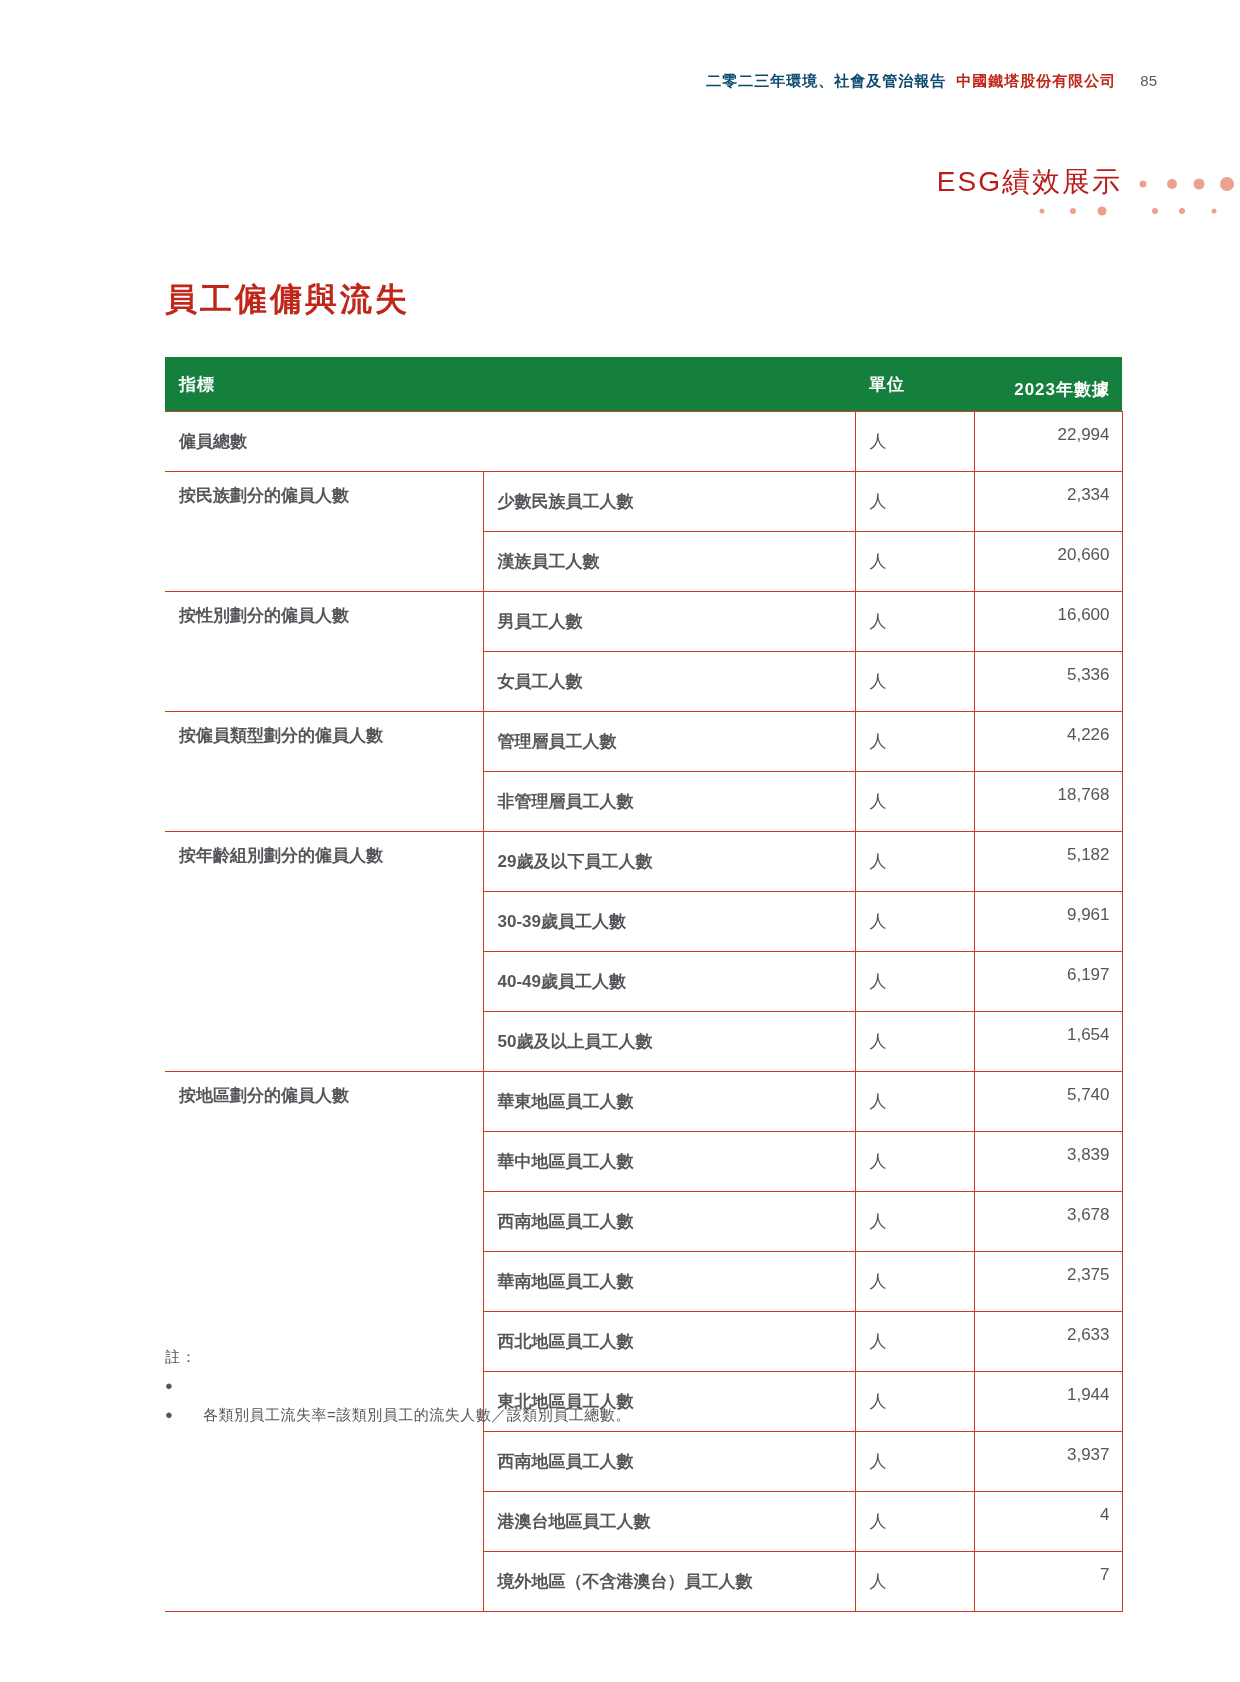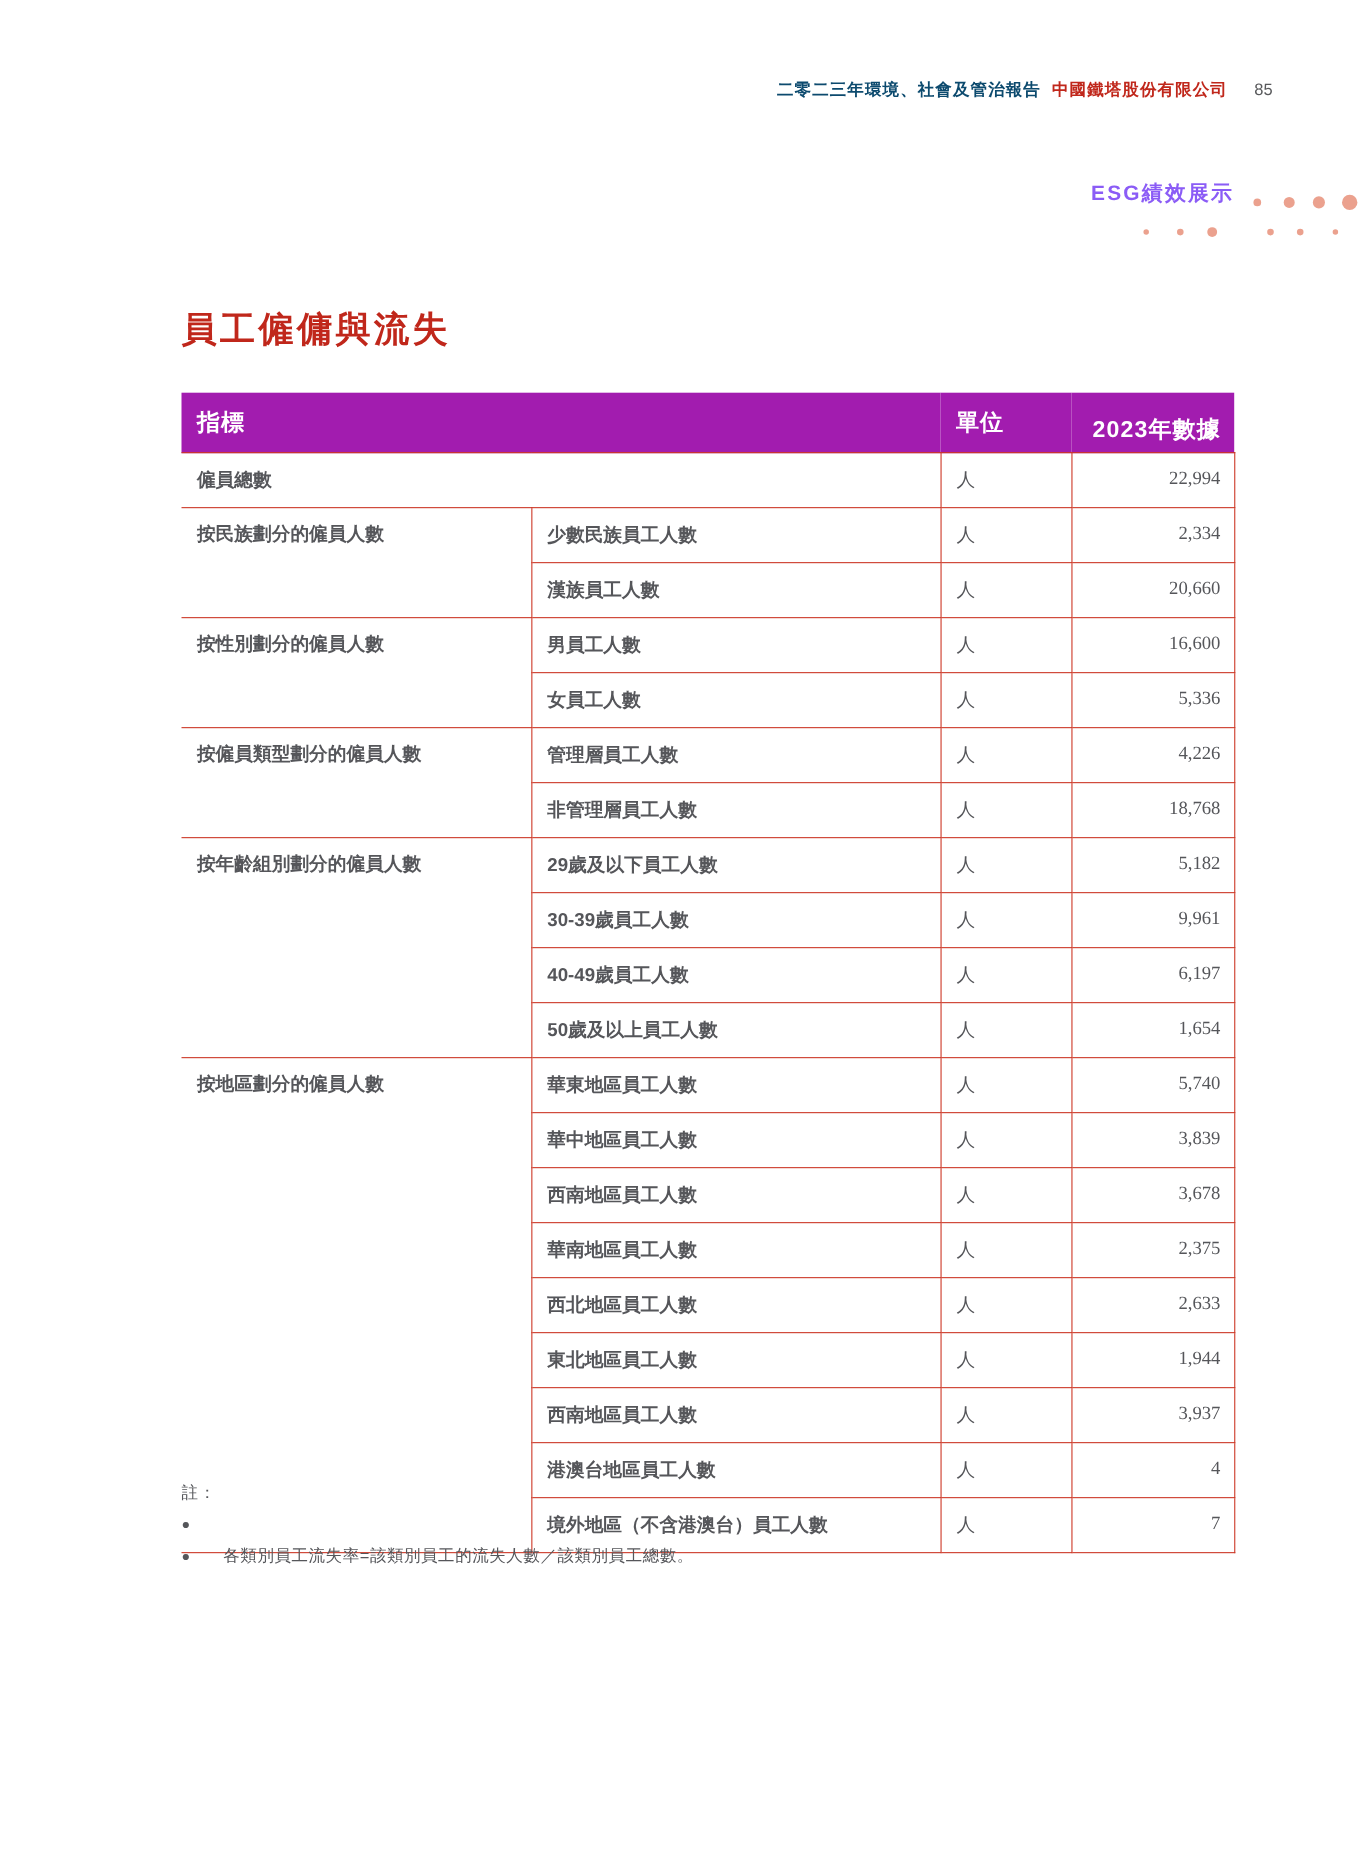--- a/index.html
+++ b/index.html
@@ -13,56 +13,56 @@
     position:absolute;top:72px;right:83px;
     display:flex;align-items:baseline;gap:10px;
     font-size:15px;letter-spacing:1px;
   }
   .top-header .doc-title{color:#0c4a6e;font-weight:600;}
   .top-header .company{color:#C0271B;font-weight:700;}
   .top-header .pageno{color:#595A5C;margin-left:14px;letter-spacing:0;}
   
   .esg-heading{
     position:absolute;top:163px;right:118px;
-    font-size:19px;font-weight:700;color:#8b5cf6;letter-spacing:2px;
+    font-size:28px;font-weight:400;color:#b91c1c;letter-spacing:2px;
   }
   .dots-svg{position:absolute;left:1035px;top:170px;}
   
   .page-title{
     position:absolute;left:165px;top:278px;margin:0;
     font-size:32px;font-weight:700;color:#C0271B;letter-spacing:3px;
   }
   
   table.esg{
     position:absolute;left:165px;top:357px;width:957px;
     border-collapse:collapse;table-layout:fixed;
     font-size:17px;color:#55565A;
   }
   table.esg col.c1{width:318px;}
   table.esg col.c2{width:372px;}
   table.esg col.c3{width:119px;}
   table.esg col.c4{width:148px;}
   tr.head th{
-    background:#a21caf;color:#ffffff;font-weight:700;
+    background:#15803d;color:#ffffff;font-weight:700;
     height:43px;border:none;text-align:left;
-    padding:0 0 0 14px;font-size:21px;letter-spacing:1px;
+    padding:0 0 0 14px;font-size:17px;letter-spacing:1px;
   }
   tr.head th.val{text-align:right;padding:11px 12px 0 0;}
   td{
     border:1.5px solid #CD3827;
     height:46px;vertical-align:middle;
     padding:0 0 0 14px;overflow:hidden;white-space:nowrap;
   }
   td.group-cell{
     border-left:none;vertical-align:top;padding-top:12px;font-weight:600;
   }
   td.fullspan{border-left:none;font-weight:600;}
   td.sub{font-weight:600;}
   td.unit{font-weight:400;}
-  td.val{text-align:right;padding:0 12px 3px 0;font-weight:400;font-family:Liberation Serif, serif;}
+  td.val{text-align:right;padding:0 12px 13px 0;font-weight:400;}
   
   .notes{position:absolute;left:165px;top:1348px;width:800px;font-size:15px;color:#55565A;}
   .notes .notes-label{margin-bottom:8px;letter-spacing:1px;}
   .note-row{display:flex;margin-top:7px;line-height:22px;}
   .note-row .bullet{width:38px;flex:none;font-size:13px;}
   .note-row .note-text{letter-spacing:0.5px;}
 </style>
 </head>
 <body>
 

